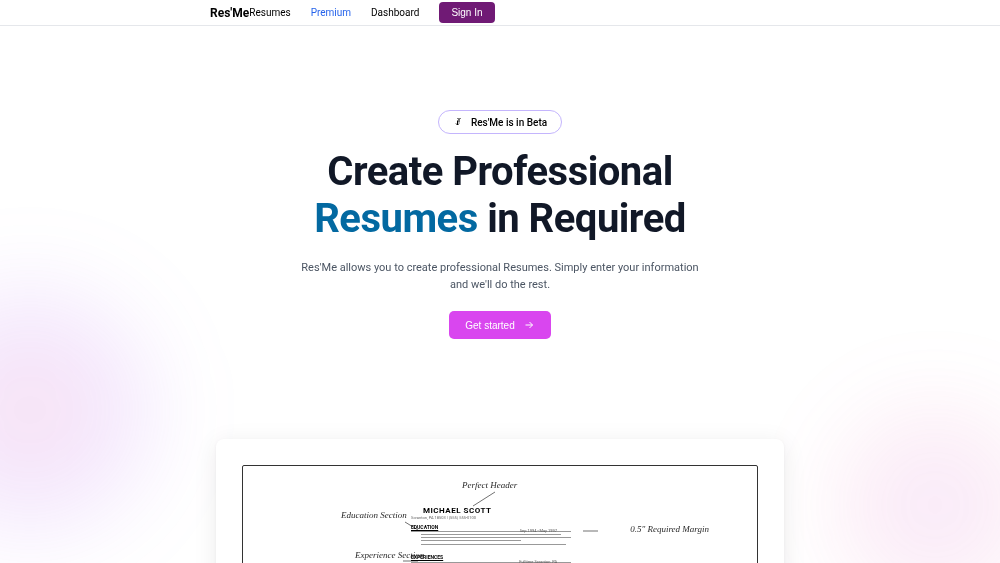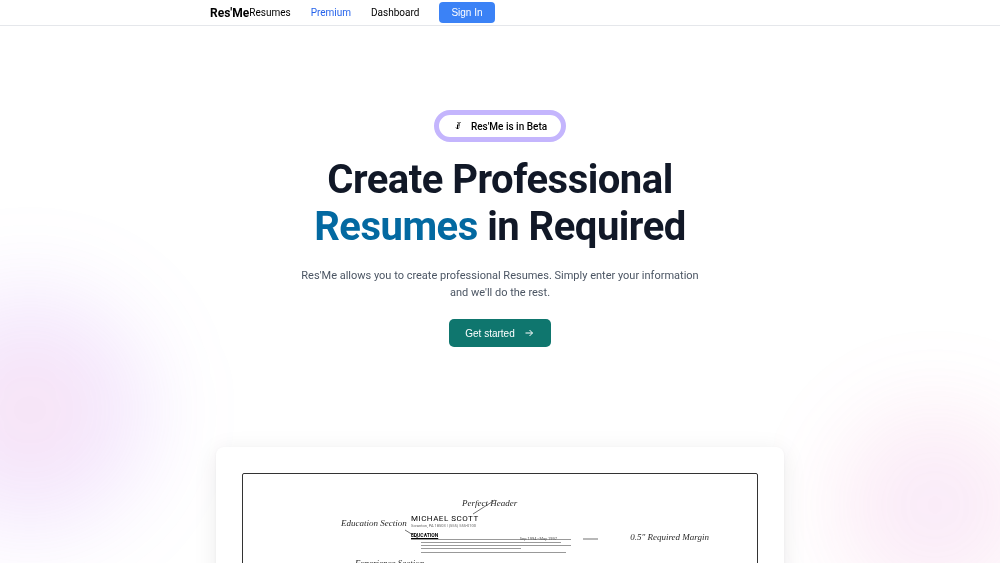--- a/index.html
+++ b/index.html
@@ -44,21 +44,21 @@
       color: #000;
       text-decoration: none;
       cursor: pointer;
     }
     
     .nav-link.premium {
       color: #2563eb;
     }
     
     .sign-in-btn {
-      background: #3b82f6;
+      background: #701a75;
       color: #fff;
       border: none;
       padding: 5px 12px;
       border-radius: 4px;
       font-size: 10px;
       font-weight: 500;
       cursor: pointer;
     }
     
     
@@ -90,21 +90,21 @@
       padding-top: 84px;
       position: relative;
       z-index: 1;
     }
     
     .badge {
       display: inline-flex;
       align-items: center;
       gap: 6px;
       padding: 5px 14px;
-      border: 5px solid #c4b5fd;
+      border: 1px solid #c4b5fd;
       border-radius: 20px;
       font-size: 10px;
       font-weight: 500;
       color: #000;
       background: #fff;
     }
     
     .badge-icon {
       width: 12px;
       height: 12px;
@@ -130,21 +130,21 @@
       margin-top: 18px;
       max-width: 400px;
       margin-left: auto;
       margin-right: auto;
     }
     
     .cta-btn {
       display: inline-flex;
       align-items: center;
       gap: 8px;
-      background: #0f766e;
+      background: #d946ef;
       color: #fff;
       border: none;
       padding: 8px 16px;
       border-radius: 5px;
       font-size: 10px;
       font-weight: 500;
       margin-top: 18px;
       cursor: pointer;
     }
     
@@ -175,31 +175,31 @@
     }
     
     .annotation {
       position: absolute;
       font-family: 'Comic Sans MS', cursive;
       font-size: 9px;
       color: #2a2a2a;
       font-style: italic;
     }
     
-    .ann-header { top: 24px; left: 48%; transform: translateX(-50%); font-style: italic; }
+    .ann-header { top: 14px; left: 48%; transform: translateX(-50%); font-style: italic; }
     .ann-education { top: 44px; left: 98px; }
     .ann-experience { top: 84px; left: 112px; }
     .ann-margin { top: 58px; right: 48px; }
     
     .resume-name {
       position: absolute;
       top: 40px;
-      left: 168px;
+      left: 180px;
       font-size: 8px;
-      font-weight: 400;
+      font-weight: 700;
       letter-spacing: 0.5px;
     }
     
     .resume-tiny-text {
       position: absolute;
       font-size: 4px;
       color: #666;
       line-height: 1.2;
     }
     

